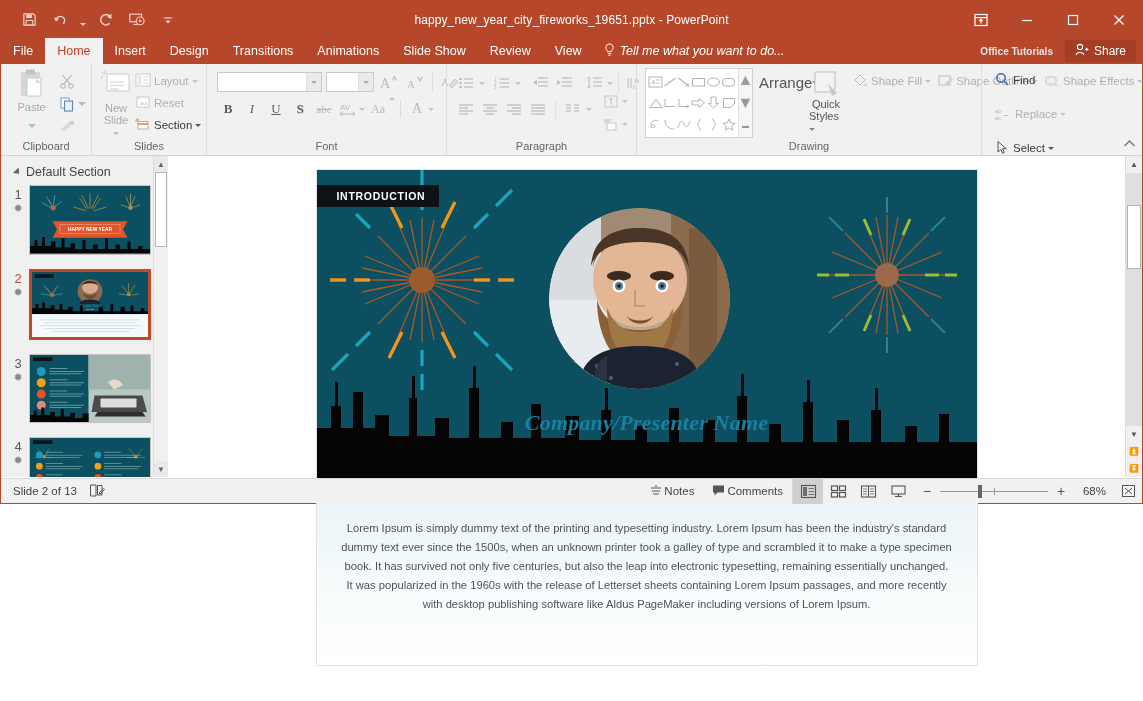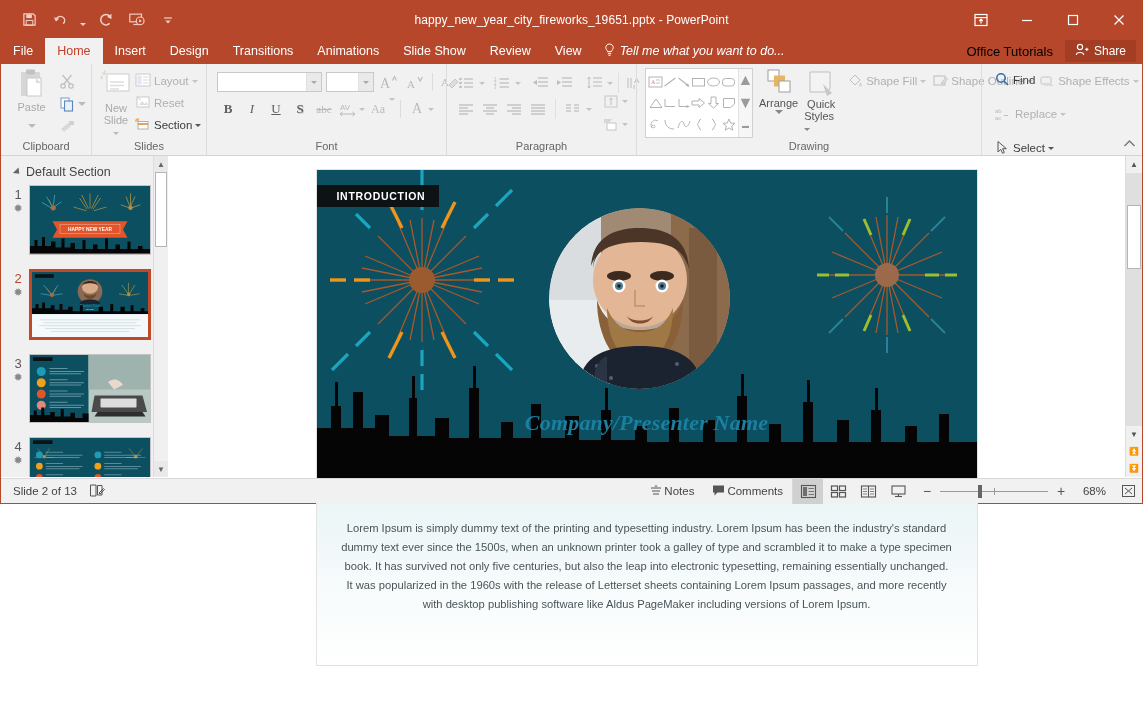--- a/index.html
+++ b/index.html
@@ -57,21 +57,21 @@
   .tab.file { background: #b7472a; }
   .tab.active { background: #f1f1f1; color: #c0402a; }
   .tellme {
     display: flex; align-items: center; gap: 5px; padding: 0 10px;
     font-size: 12.5px; color: #fff; font-style: italic;
   }
   .tb-right {
     position: absolute; right: 0; top: 0; height: 26px;
     display: flex; align-items: center; gap: 0;
   }
-  .office-tut { font-size: 13px; color: #000000; padding: 0 12px; }
+  .office-tut { font-size: 10px; color: #e5e5e5; padding: 0 12px; font-weight: bold; }
   .share-btn {
     display: flex; align-items: center; gap: 5px; font-size: 12px;
     color: #fff; background: #a33d23; height: 22px; padding: 0 10px;
     margin-right: 6px; border-radius: 1px;
   }
 
   
   .ribbon {
     height: 92px; background: #f1f1f1; display: flex; position: relative;
     border-bottom: 1px solid #d4d4d4;
@@ -129,21 +129,21 @@
   }
   .shape-cell { display: flex; align-items: center; justify-content: center; color: #b3b3b3; }
   .shape-scroll {
     width: 14px; border-left: 1px solid #e2e2e2; display: flex;
     flex-direction: column; background: #f6f6f6;
   }
   .shape-scroll div {
     flex: 1; display: flex; align-items: center; justify-content: center; color: #9b9b9b;
   }
 
-  .arrange-btn { display: flex; flex-direction: column; align-items: center; width: 44px; color: #555; font-size: 11px; }
+  .arrange-btn { display: flex; align-items: center; width: 44px; color: #555; font-size: 15px; }
   .quick-btn { display: flex; flex-direction: column; align-items: center; width: 42px; color: #555; font-size: 11px; line-height: 12px; }
 
   .collapse-ribbon {
     position: absolute; right: 6px; bottom: 2px; color: #777;
   }
 
   
   .main { position: absolute; top: 155px; left: 0; right: 0; bottom: 26px; display: flex; background: #7dd3fc; }
 
   

